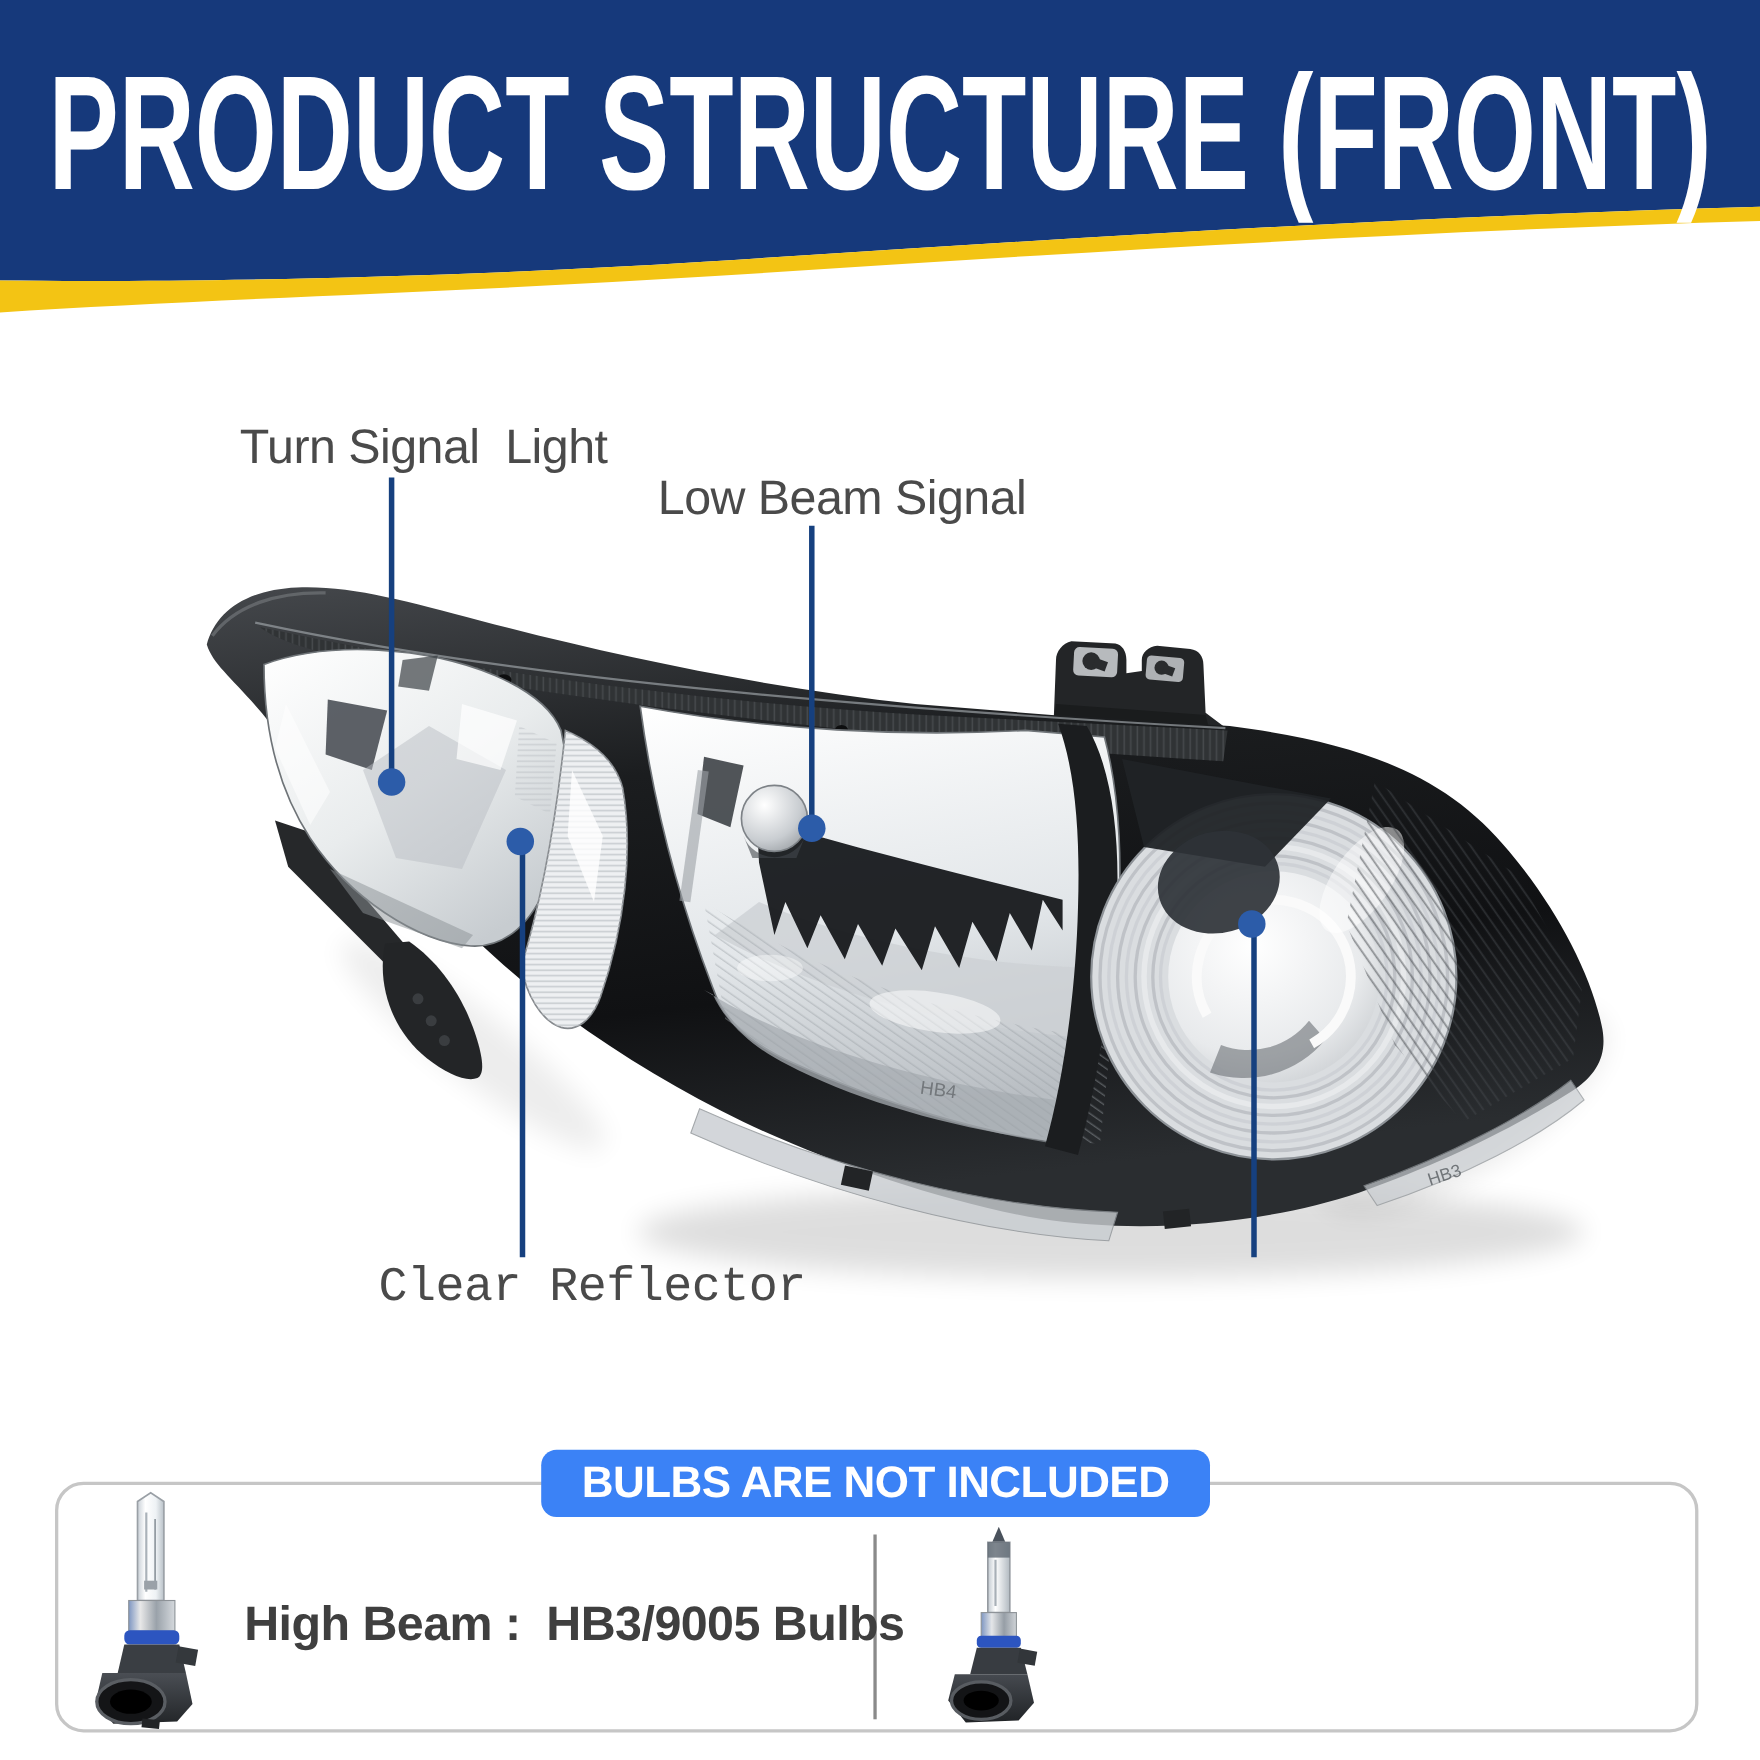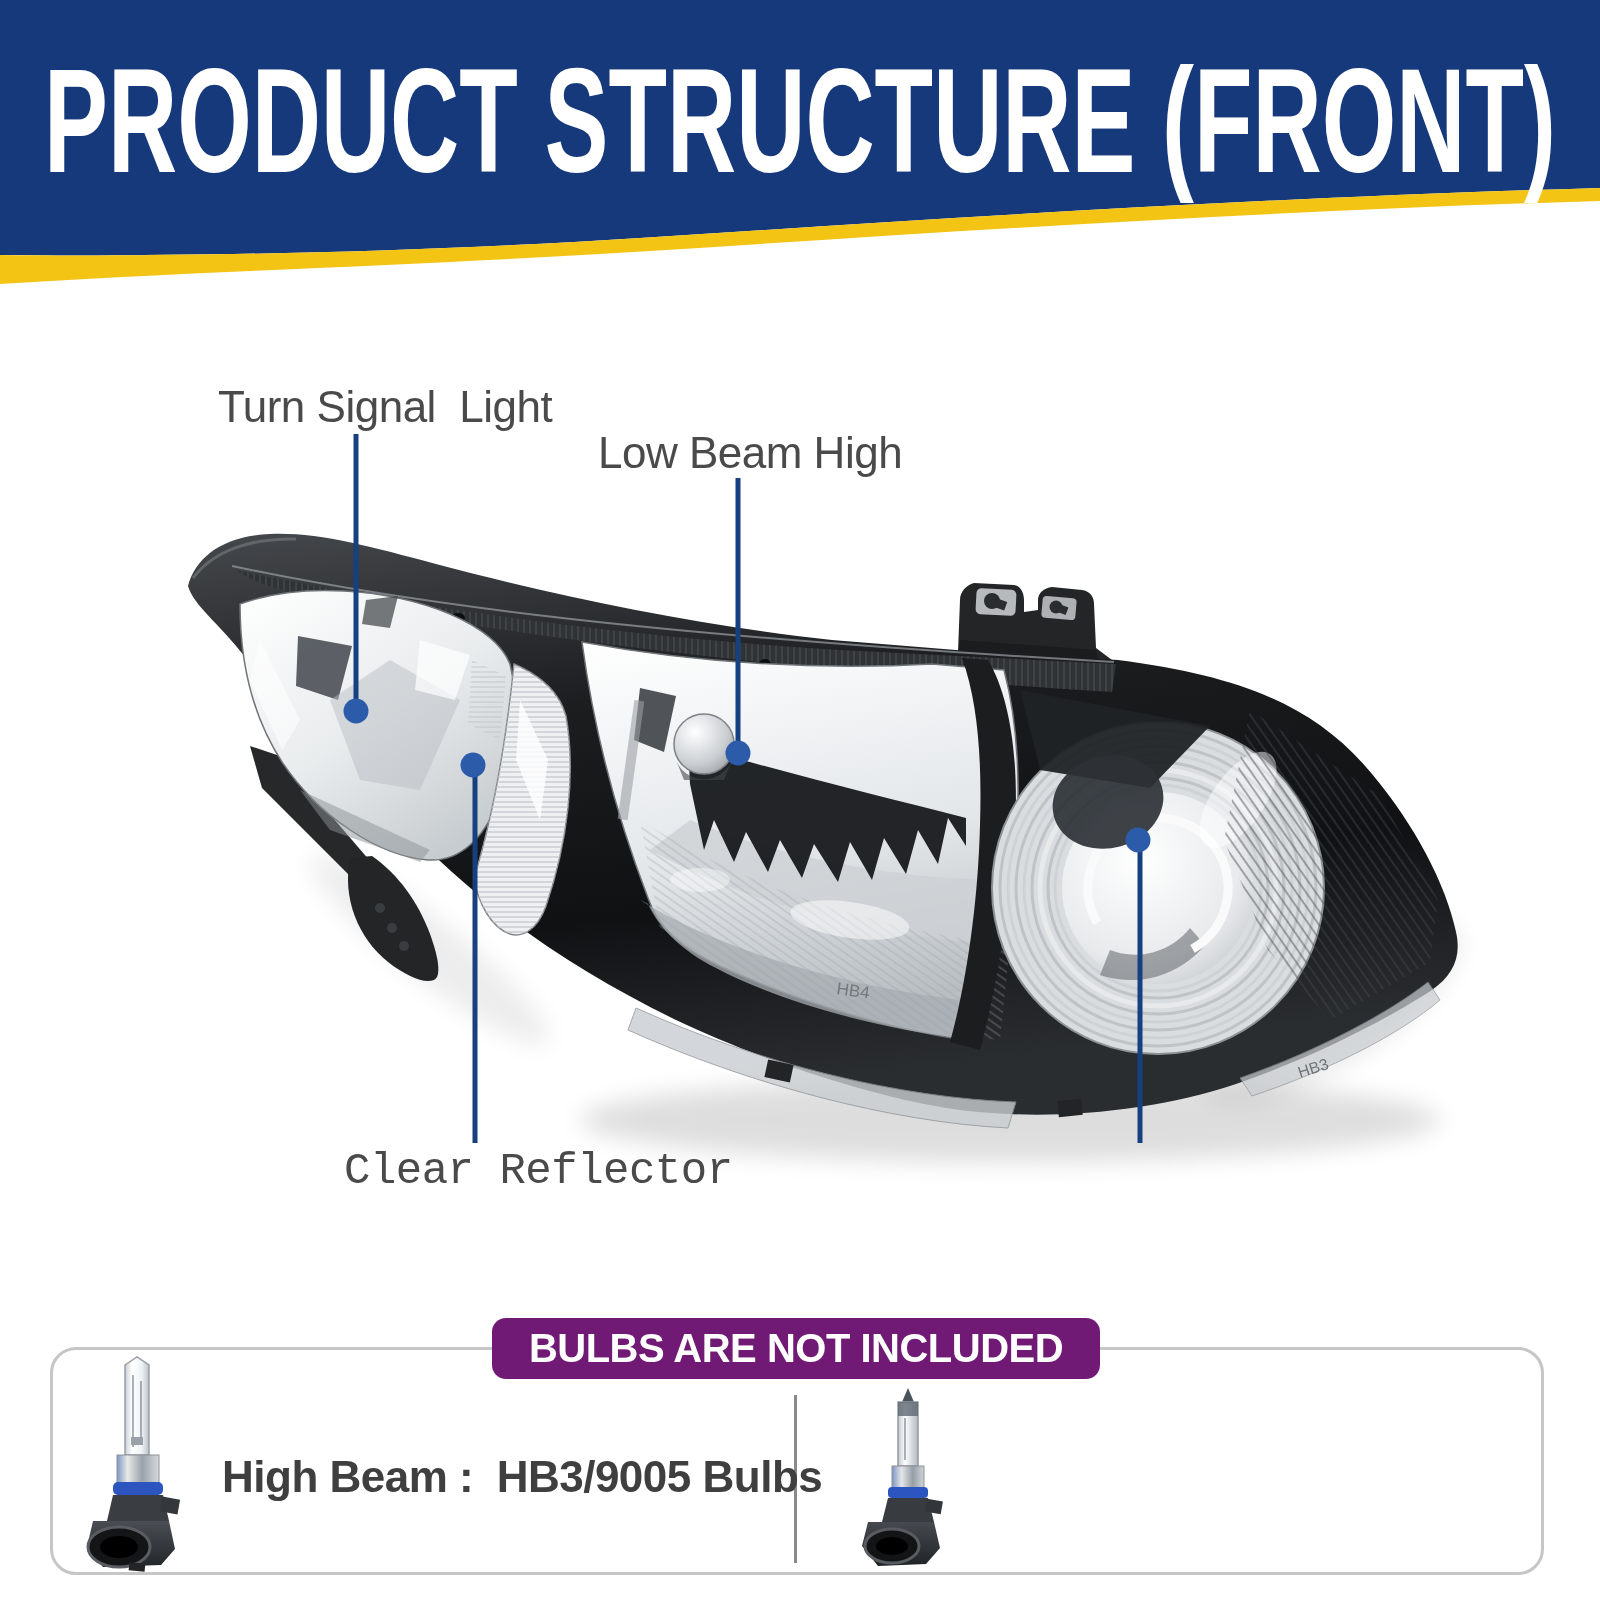--- a/index.html
+++ b/index.html
@@ -10,21 +10,21 @@
   
   #banner{left:0;top:0;width:1600px;height:340px;z-index:2;}
   
   #art{left:0;top:0;width:1600px;height:1600px;z-index:1;}
   
   .callout-label{position:absolute;z-index:5;color:#4a4a4a;font-size:44px;line-height:46px;
                  letter-spacing:-0.5px;white-space:pre;}
   
   #bulb-box{left:50px;top:1347px;width:1494px;height:228px;border:3px solid #c6c6c6;
             border-radius:26px;background:#ffffff;z-index:4;box-sizing:border-box;}
-  #bulb-pill{left:492px;top:1318px;width:608px;height:61px;background:#701a75;border-radius:14px;
+  #bulb-pill{left:492px;top:1318px;width:608px;height:61px;background:#3b82f6;border-radius:14px;
              z-index:6;display:flex;align-items:center;justify-content:center;}
   #bulb-pill span{color:#ffffff;font-weight:bold;font-size:40px;letter-spacing:-0.5px;white-space:pre;}
   #bulb-divider{left:794px;top:1395px;width:3px;height:168px;background:#8a8a8a;z-index:5;}
   .bulb-label{position:absolute;z-index:5;color:#3f3f3f;font-weight:bold;font-size:44px;
               letter-spacing:-0.5px;white-space:pre;}
   .bulb-art{position:absolute;z-index:5;}
 </style>
 </head>
 <body>
 
@@ -192,21 +192,21 @@
     </g>
   </svg>
 
   <svg id="banner" class="abs" width="1600" height="340" viewBox="0 0 1600 340">
     <path d="M0,0 H1600 V188 C1250,198 950,218 640,238 C420,252 180,257 0,255 Z" fill="#16397b"></path>
     <path d="M0,255 C180,257 420,252 640,238 C950,218 1250,198 1600,188 L1600,201 C1260,211 960,231 650,251 C430,265 185,272 0,284 Z" fill="#f3c414"></path>
     <text x="800" y="172" text-anchor="middle" font-family="Liberation Sans, sans-serif" font-size="148" font-weight="bold" fill="#ffffff" textLength="1512" lengthAdjust="spacingAndGlyphs">PRODUCT STRUCTURE (FRONT)</text>
   </svg>
 
   <div class="callout-label" style="left:218px;top:384px;">Turn Signal  Light</div>
-  <div class="callout-label" style="left:598px;top:430px;">Low Beam High</div>
+  <div class="callout-label" style="left:598px;top:430px;">Low Beam Signal</div>
   <div class="callout-label" style="left:344px;top:1148px;font-family:Liberation Mono, monospace;">Clear Reflector</div>
 
   <div id="bulb-box" class="abs"></div>
   <div id="bulb-divider" class="abs"></div>
   <div id="bulb-pill" class="abs">
     <span>BULBS ARE NOT INCLUDED</span>
   </div>
 
   <svg class="bulb-art" style="left:73px;top:1355px;" width="128" height="218" viewBox="0 0 128 218">
     <defs>

